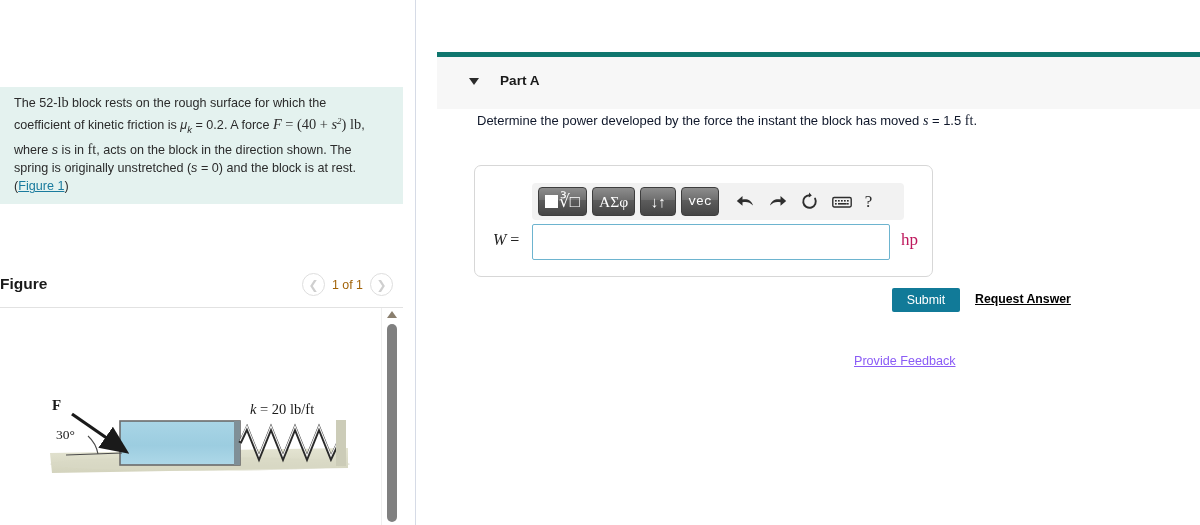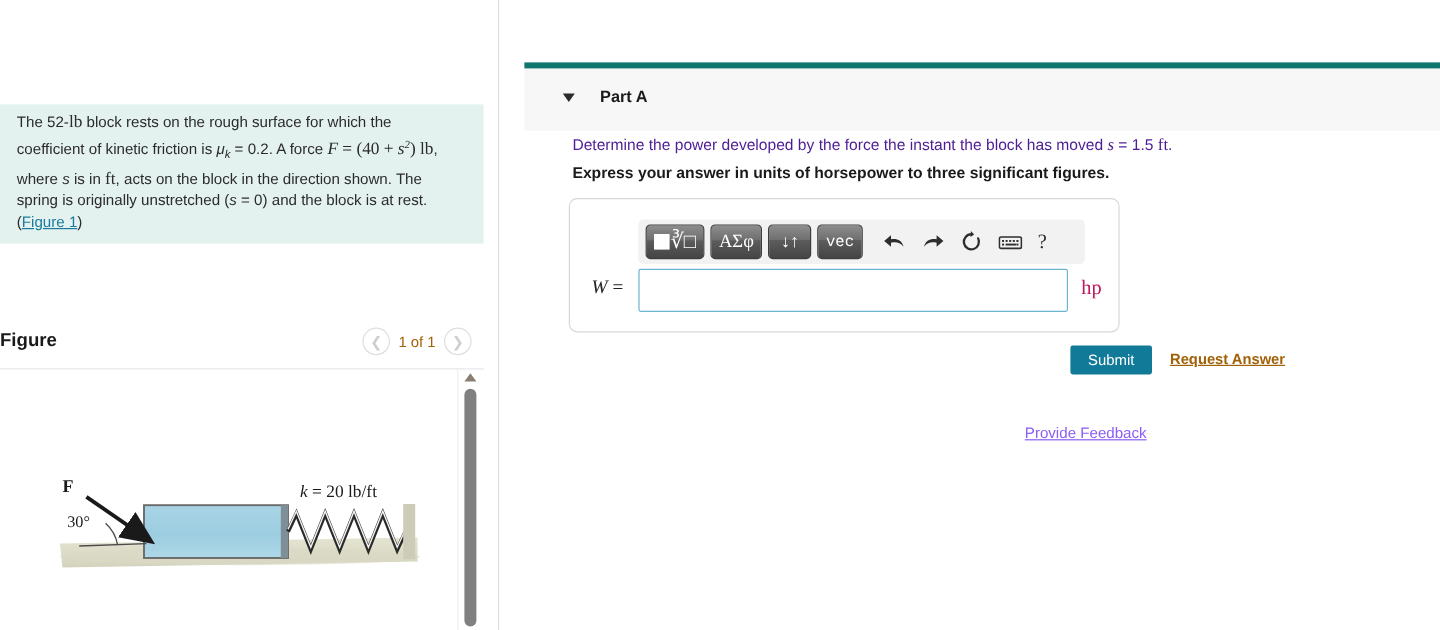--- a/index.html
+++ b/index.html
@@ -174,21 +174,21 @@
     position: absolute;
     left: 63px; top: 16px;
     font-size: 13.6px;
     font-weight: bold;
     color: #1a1a1a;
   }
   #question-text {
     position: absolute;
     left: 61px; top: 113px;
     font-size: 13px;
-    color: #4c1d95;
+    color: #0f172a;
   }
   #instruction-text {
     position: absolute;
     left: 61px; top: 136px;
     font-size: 13.1px;
     font-weight: bold;
     color: #1a1a1a;
   }
 
   
@@ -302,21 +302,21 @@
     border-radius: 2px;
     font-size: 12.4px;
     font-family: "Liberation Sans", sans-serif;
     cursor: pointer;
   }
   #request-answer {
     position: absolute;
     left: 559px; top: 292px;
     font-size: 12.3px;
     font-weight: bold;
-    color: #a16207;
+    color: #000000;
     text-decoration: underline;
     cursor: pointer;
     text-align: center;
   }
   #provide-feedback {
     position: absolute;
     left: 438px; top: 354px;
     font-size: 12.6px;
     color: #8b5cf6;
     text-decoration: underline;
@@ -397,21 +397,20 @@
 
 <div id="right-pane">
 
   <div id="part-header">
     <div id="part-caret"></div>
     <div id="part-label">Part A</div>
   </div>
 
   <div id="question-text"><span>Determine the power developed by the force the instant the block has moved </span><span class="sm-i" style="font-family:'Liberation Serif',serif;font-size:14px">s</span><span> = 1.5 </span><span style="font-family:'Liberation Serif',serif;font-size:14px">ft</span><span>.</span></div>
 
-  <div id="instruction-text">Express your answer in units of horsepower to three significant figures.</div>
 
   <div id="answer-box">
 
     <div id="answer-toolbar">
       <div class="tb-btn first">
         <span class="tpl">
           <span class="tpl-sq"></span>
             <span class="tpl-root">∛□</span>
         </span>
       </div>

